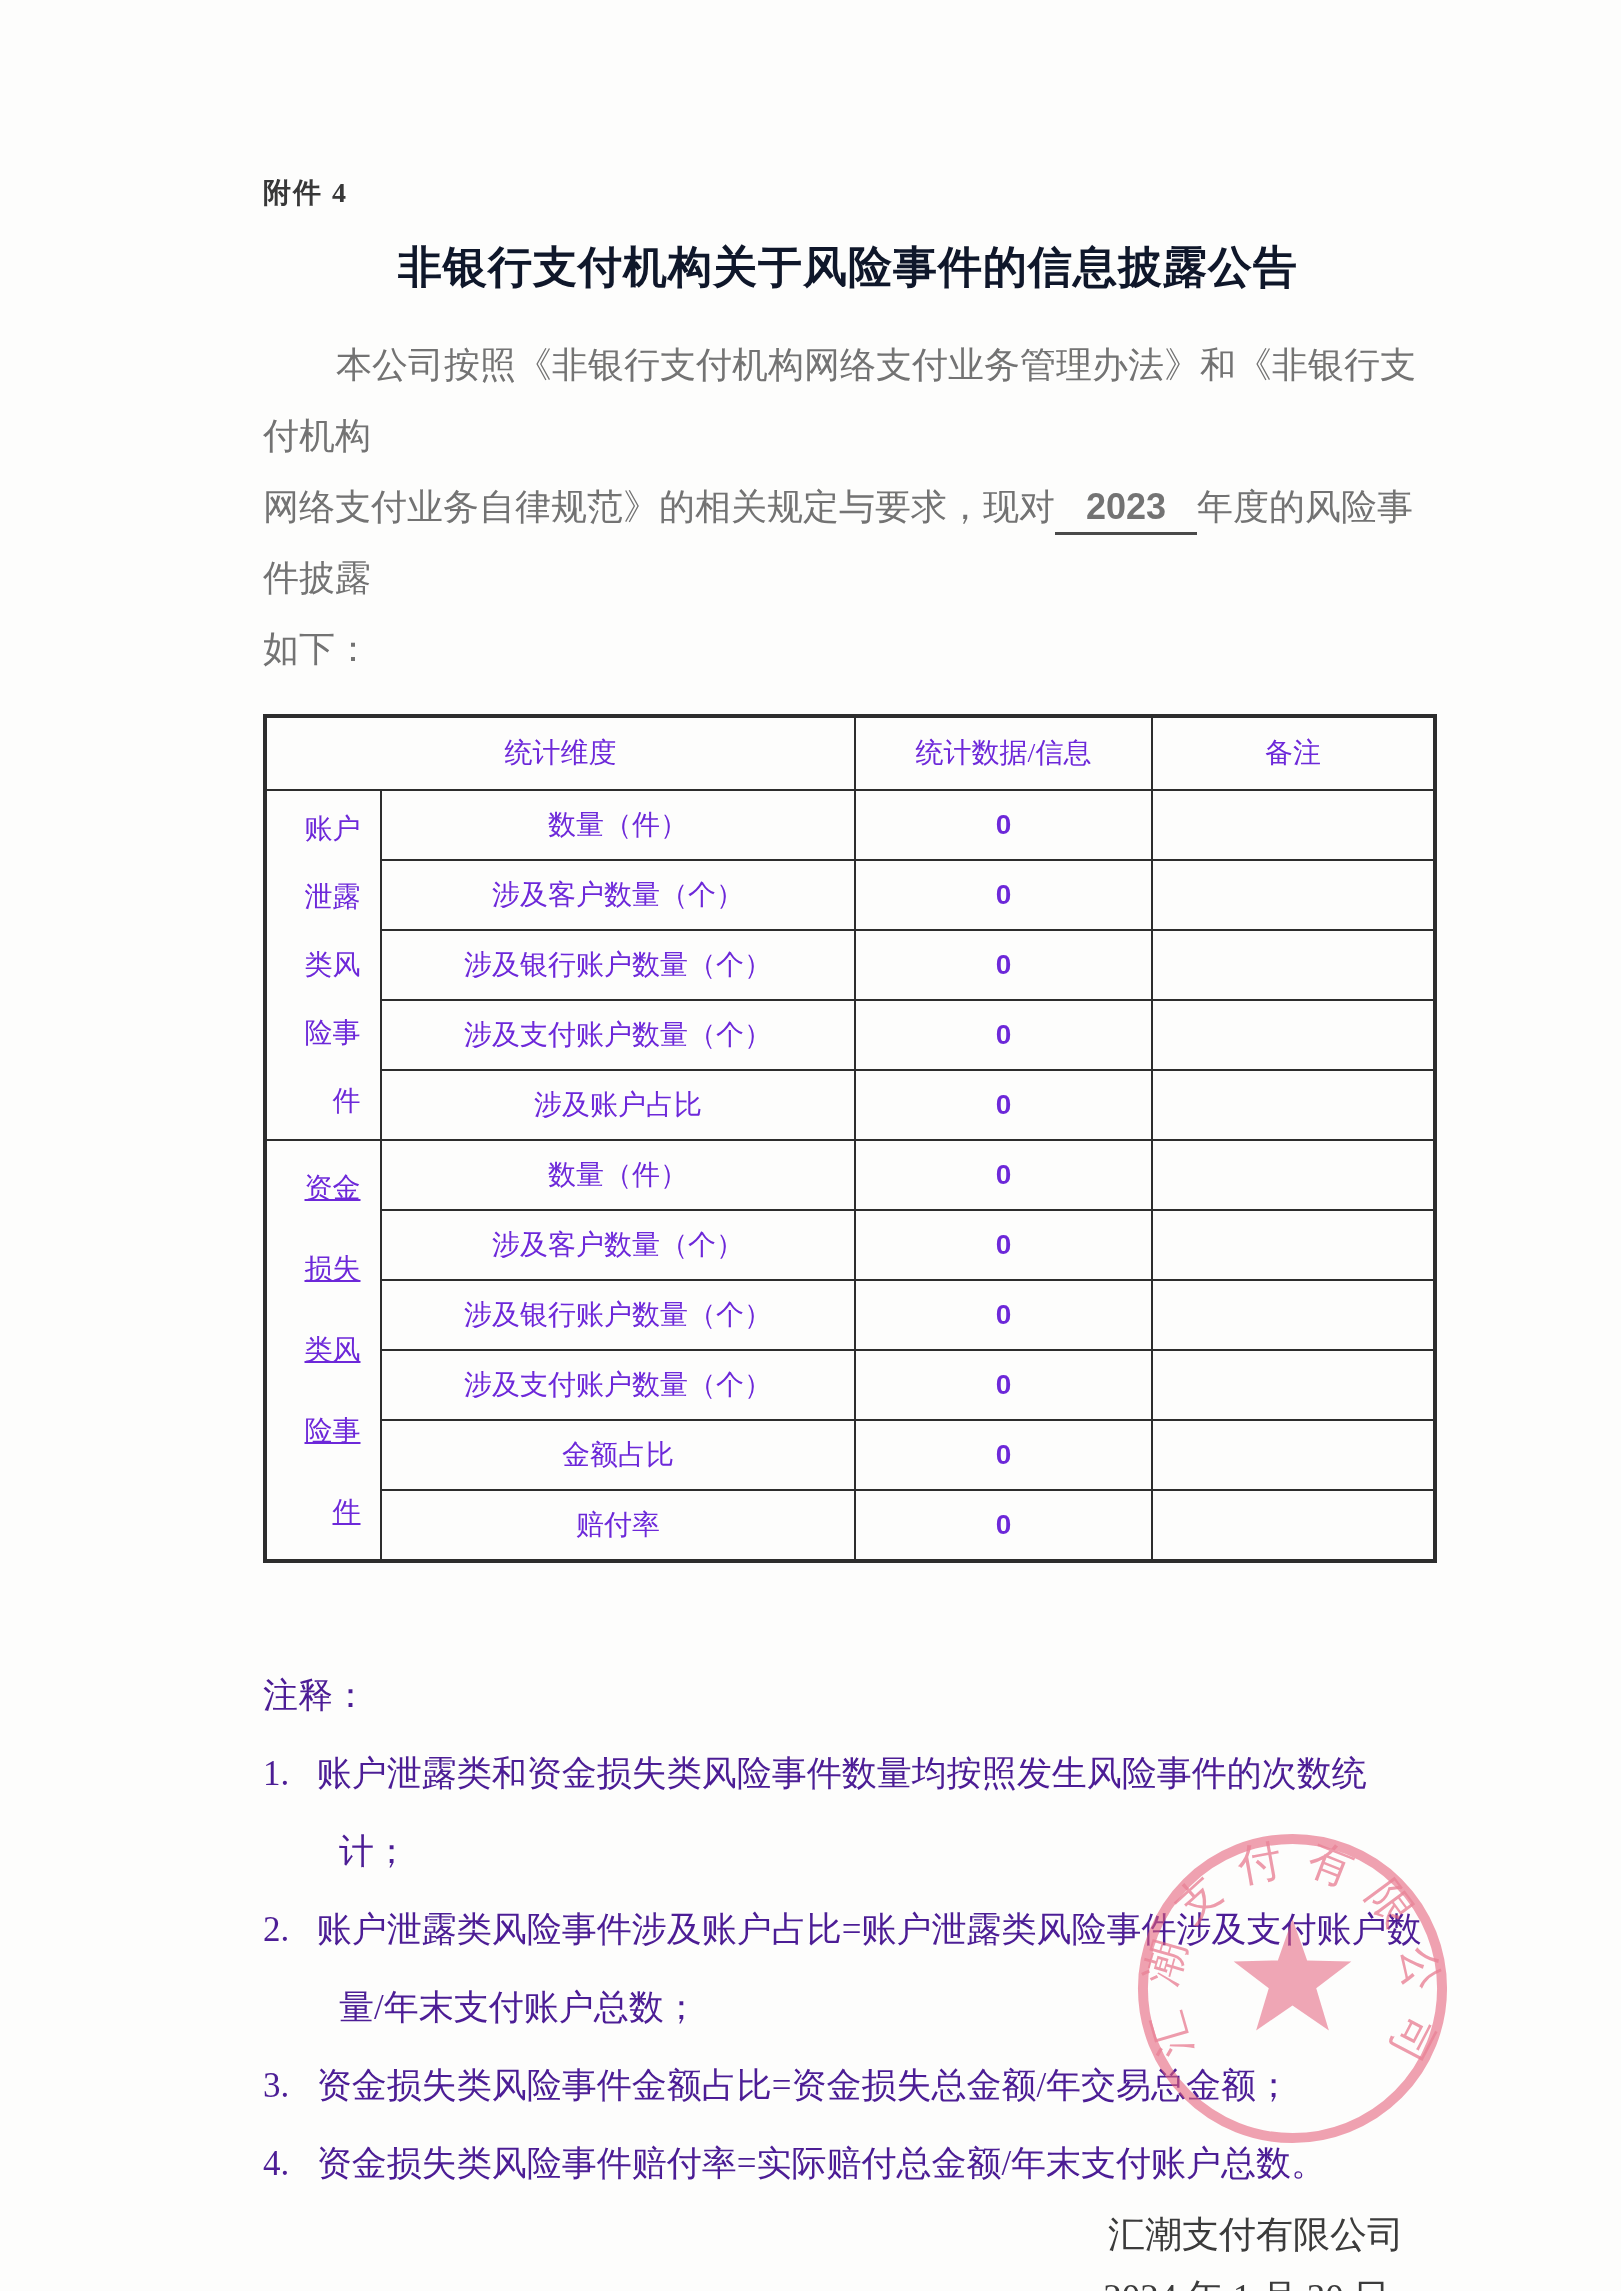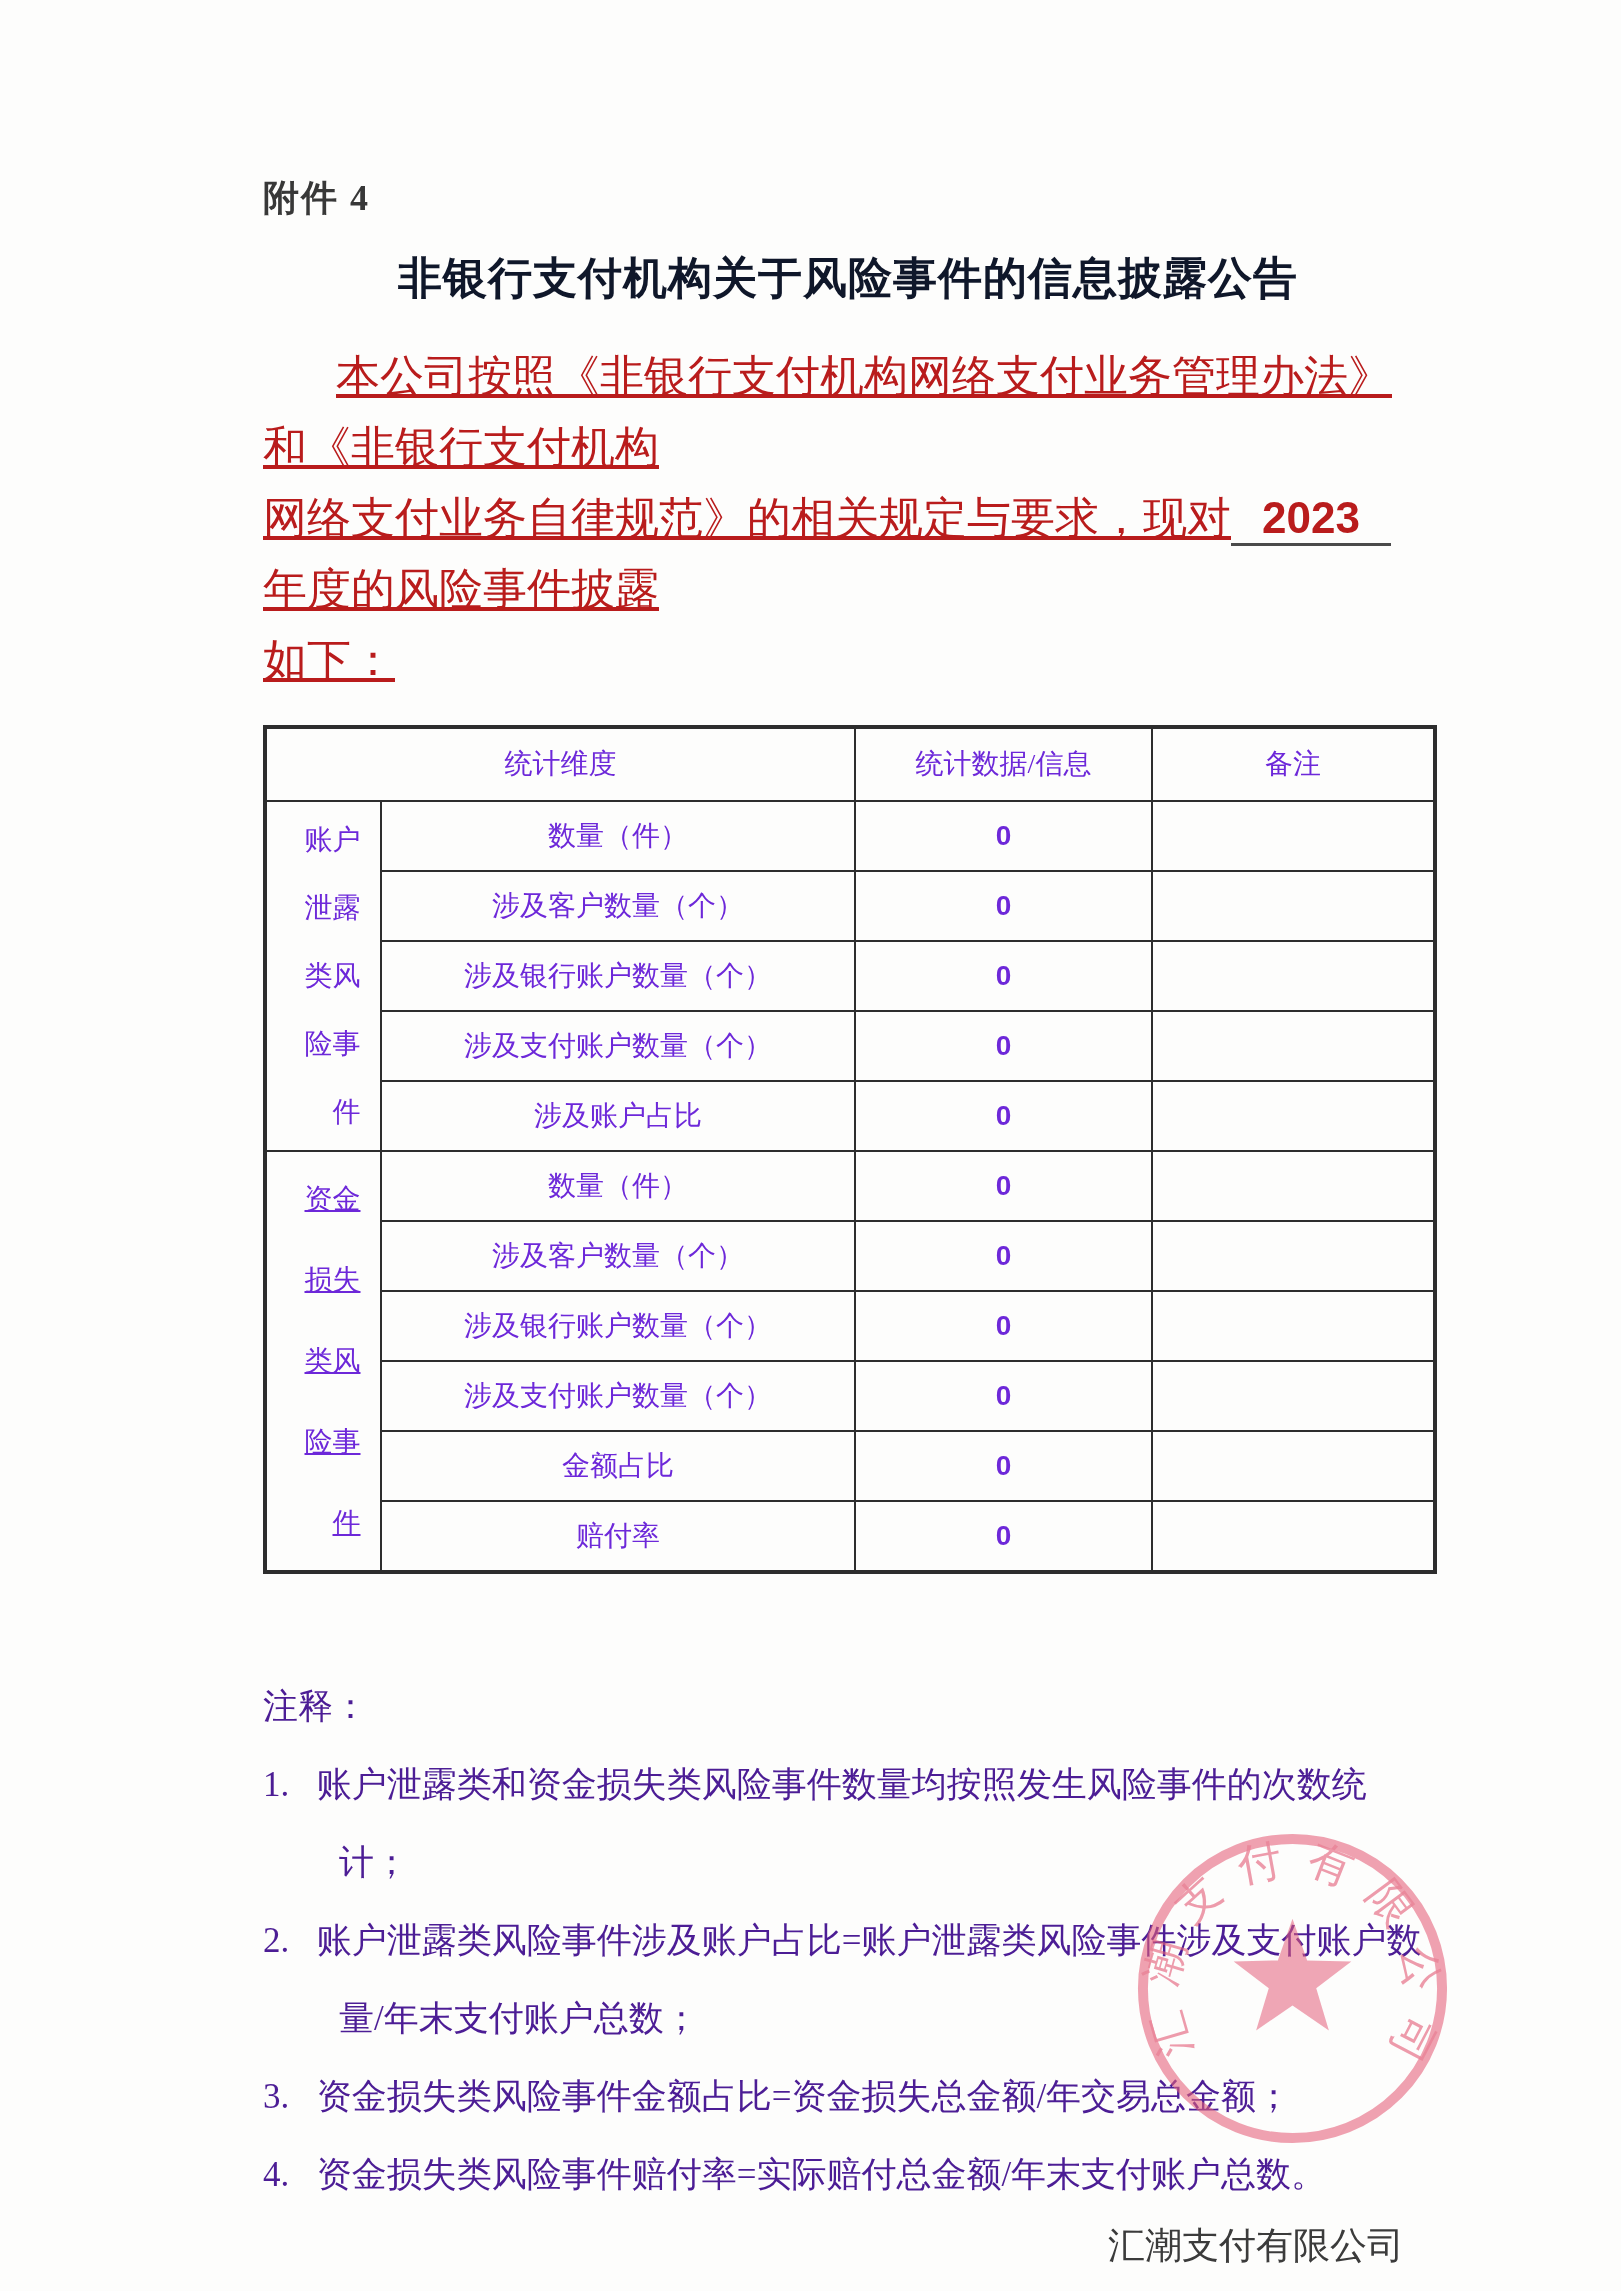--- a/index.html
+++ b/index.html
@@ -8,32 +8,32 @@
     width:1621px; height:2292px;
     background:#fdfdfc;
     font-family:"Liberation Serif","DejaVu Serif",serif;
     color:#404040;
     overflow:hidden;
   }
   .content { position:absolute; left:263px; top:0; width:1170px; }
 
   .attachment {
     margin-top:174px;
-    font-size:36px; font-weight:bold; color:#383838;
+    font-size:28px; font-weight:bold; color:#383838;
     letter-spacing:2px;
   }
   .doc-title {
     margin-top:25.5px;
     text-align:center;
     font-size:44px; font-weight:bold; color:#0f172a;
     font-family:"Liberation Sans","DejaVu Sans",sans-serif;
     letter-spacing:1px;
   }
 
-  .intro { margin-top:33px; font-size:44px; line-height:71px; color:#b91c1c;text-decoration:underline; }
+  .intro { margin-top:33px; font-size:36px; line-height:71px; color:#737373; }
   .intro .l1 { text-indent:73px; }
   .year-underline {
     display:inline-block;
     border-bottom:3.9px solid #4a4a4a;
     padding:0 31px;
     font-weight:bold;
     font-family:"Liberation Sans","DejaVu Sans",sans-serif;
     line-height:51px;
   }
 

